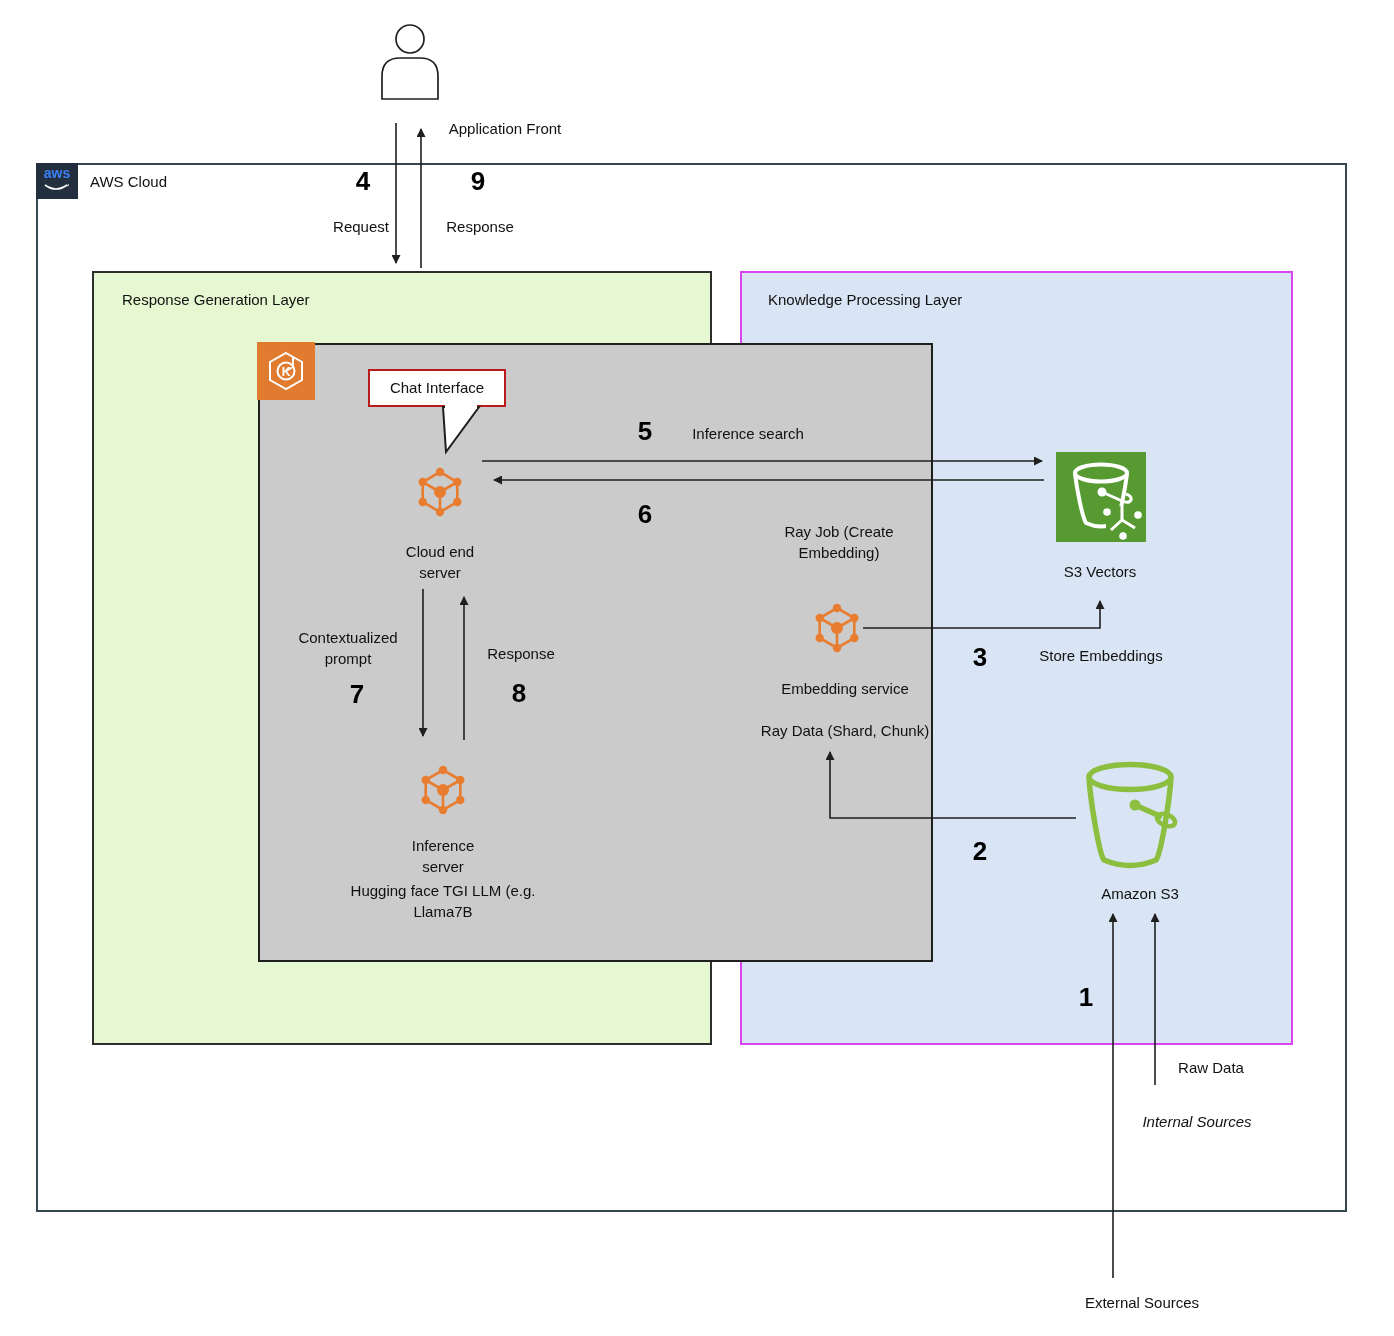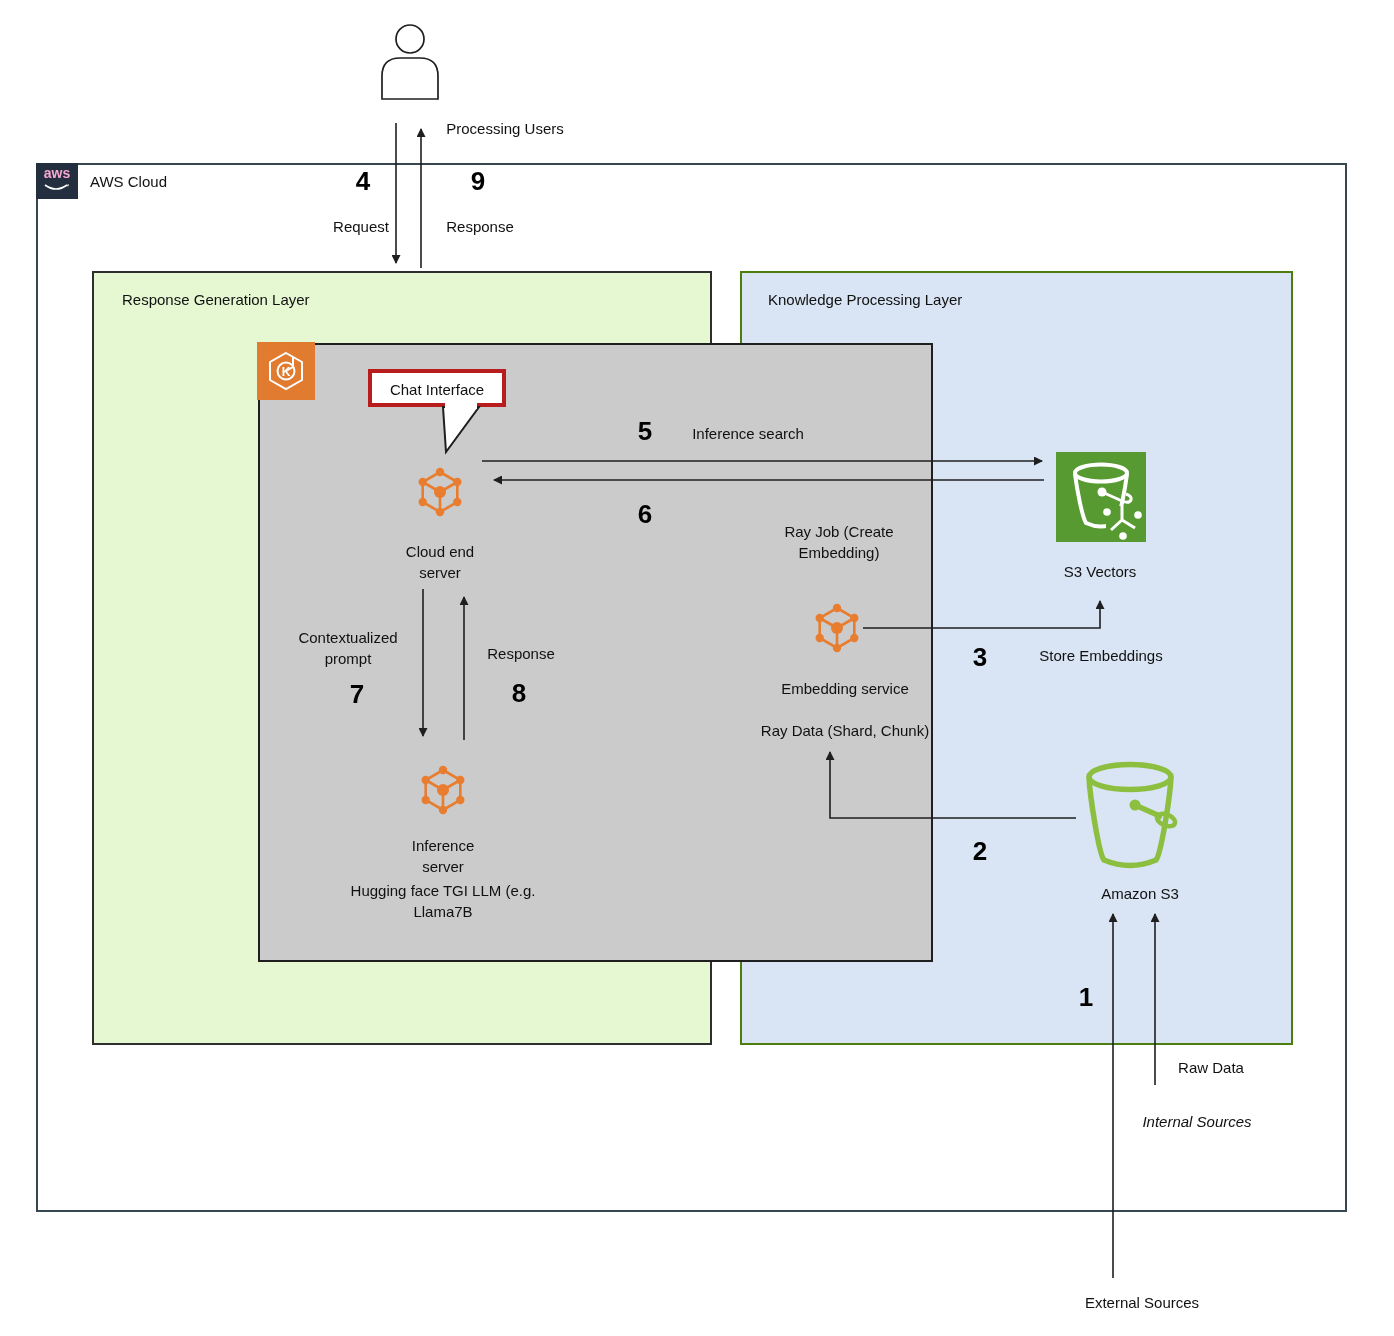--- a/index.html
+++ b/index.html
@@ -1,30 +1,30 @@
 <!DOCTYPE html>
 <html style="--aws-border: #37474F; --aws-tab-bg: #232F3E; --response-layer-bg: #E6F8D2; --knowledge-layer-bg: #D9E5F4; --cluster-bg: #CBCBCB; --eks-orange: #E07B2F; --pod-orange: #E87D30; --s3-vectors-green: #569A31; --amazon-s3-green: #8CBF3F;"><head>
 <meta charset="utf-8">
 <style>
   html,body{margin:0;padding:0;background:#fff;font-family:"Liberation Sans",sans-serif;color:#111;}
   .canvas{position:relative;width:1394px;height:1336px;background:#fff;overflow:hidden;}
   .abs{position:absolute;}
   .box{position:absolute;box-sizing:border-box;}
   #aws-box{left:36px;top:163px;width:1311px;height:1049px;border:2px solid var(--aws-border,#37474F);background:transparent;}
-  .aws-tab{position:absolute;left:-2px;top:-2px;width:42px;height:36px;background:var(--aws-tab-bg,#232F3E);color:#f9a8d4;text-align:center;}
+  .aws-tab{position:absolute;left:-2px;top:-2px;width:42px;height:36px;background:var(--aws-tab-bg,#232F3E);color:#3b82f6;text-align:center;}
   .aws-logo-text{display:block;font-size:14px;font-weight:bold;line-height:20px;letter-spacing:0;}
   .aws-smile{position:absolute;left:7px;top:20px;}
   .aws-title{position:absolute;left:52px;top:8px;font-size:15px;color:#111;white-space:nowrap;}
   .layer-green{left:92px;top:271px;width:620px;height:774px;background:var(--response-layer-bg,#E6F8D2);border:2px solid #2e2e2e;}
-  .layer-blue{left:740px;top:271px;width:553px;height:774px;background:var(--knowledge-layer-bg,#D9E5F4);border:2px solid #4d7c0f;}
+  .layer-blue{left:740px;top:271px;width:553px;height:774px;background:var(--knowledge-layer-bg,#D9E5F4);border:2px solid #d946ef;}
   .cluster{left:258px;top:343px;width:675px;height:619px;background:var(--cluster-bg,#CBCBCB);border:2px solid #1f1f1f;}
   .layer-lbl{position:absolute;font-size:15px;color:#111;white-space:nowrap;}
   .lbl{position:absolute;font-size:15px;line-height:21px;white-space:pre-line;transform:translateX(-50%);text-align:center;color:#111;}
   .num{position:absolute;font-size:26px;font-weight:bold;line-height:30px;transform:translateX(-50%);color:#000;}
-  .callout{position:absolute;left:368px;top:369px;width:138px;height:38px;background:#fff;border:4px solid #b91c1c;box-sizing:border-box;text-align:center;font-size:15px;line-height:34px;}
+  .callout{position:absolute;left:368px;top:369px;width:138px;height:38px;background:#fff;border:2px solid #b91c1c;box-sizing:border-box;text-align:center;font-size:15px;line-height:34px;}
   .person{fill:#fff;stroke:#1f1f1f;stroke-width:1.7;}
   .pod-line{stroke:var(--pod-orange,#E87D30);stroke-width:2.6;fill:none;}
   .pod-dot{fill:var(--pod-orange,#E87D30);}
   .wl{stroke:#fff;fill:none;}
   .s3o{stroke:var(--amazon-s3-green,#8CBF3F);fill:none;}
   .flow{stroke:#1f1f1f;stroke-width:1.6;fill:none;}
   .eks-k{fill:#fff;font-size:12px;font-weight:bold;text-anchor:middle;font-family:"Liberation Sans",sans-serif;}
   svg{display:block;}
 </style>
 </head>
@@ -56,21 +56,21 @@
     <polygon points="29,11 45,20 45,38 29,47 13,38 13,20" fill="none" stroke="#fff" stroke-width="2"></polygon>
     <polyline points="36,15 36,25 29,29" fill="none" stroke="#fff" stroke-width="2"></polyline>
     <circle cx="29" cy="29" r="8.5" fill="none" stroke="#fff" stroke-width="2"></circle>
     <text class="eks-k" x="29" y="33.5">K</text>
   </svg>
 
   <svg class="abs" style="left:376px;top:18px;" width="68" height="86" viewBox="0 0 68 86">
     <circle class="person" cx="34" cy="21" r="14"></circle>
     <path class="person" d="M6,81 L6,58 Q6,40 24,40 L44,40 Q62,40 62,58 L62,81 Z"></path>
   </svg>
-  <span class="lbl" style="left:505px;top:118px;">Processing Users</span>
+  <span class="lbl" style="left:505px;top:118px;">Application Front</span>
 
   <div class="callout">
     <span>Chat Interface</span>
   </div>
 
   <svg class="abs" style="left:414px;top:466px;" width="52" height="52" viewBox="0 0 52 52">
     <polygon class="pod-line" points="26,6 43.3,16 43.3,36 26,46 8.7,36 8.7,16"></polygon>
     <path class="pod-line" d="M26,26 L8.7,16 M26,26 L43.3,16 M26,26 L26,46"></path>
     <circle class="pod-dot" cx="26" cy="6" r="4.2"></circle>
       <circle class="pod-dot" cx="43.3" cy="16" r="4.2"></circle>

